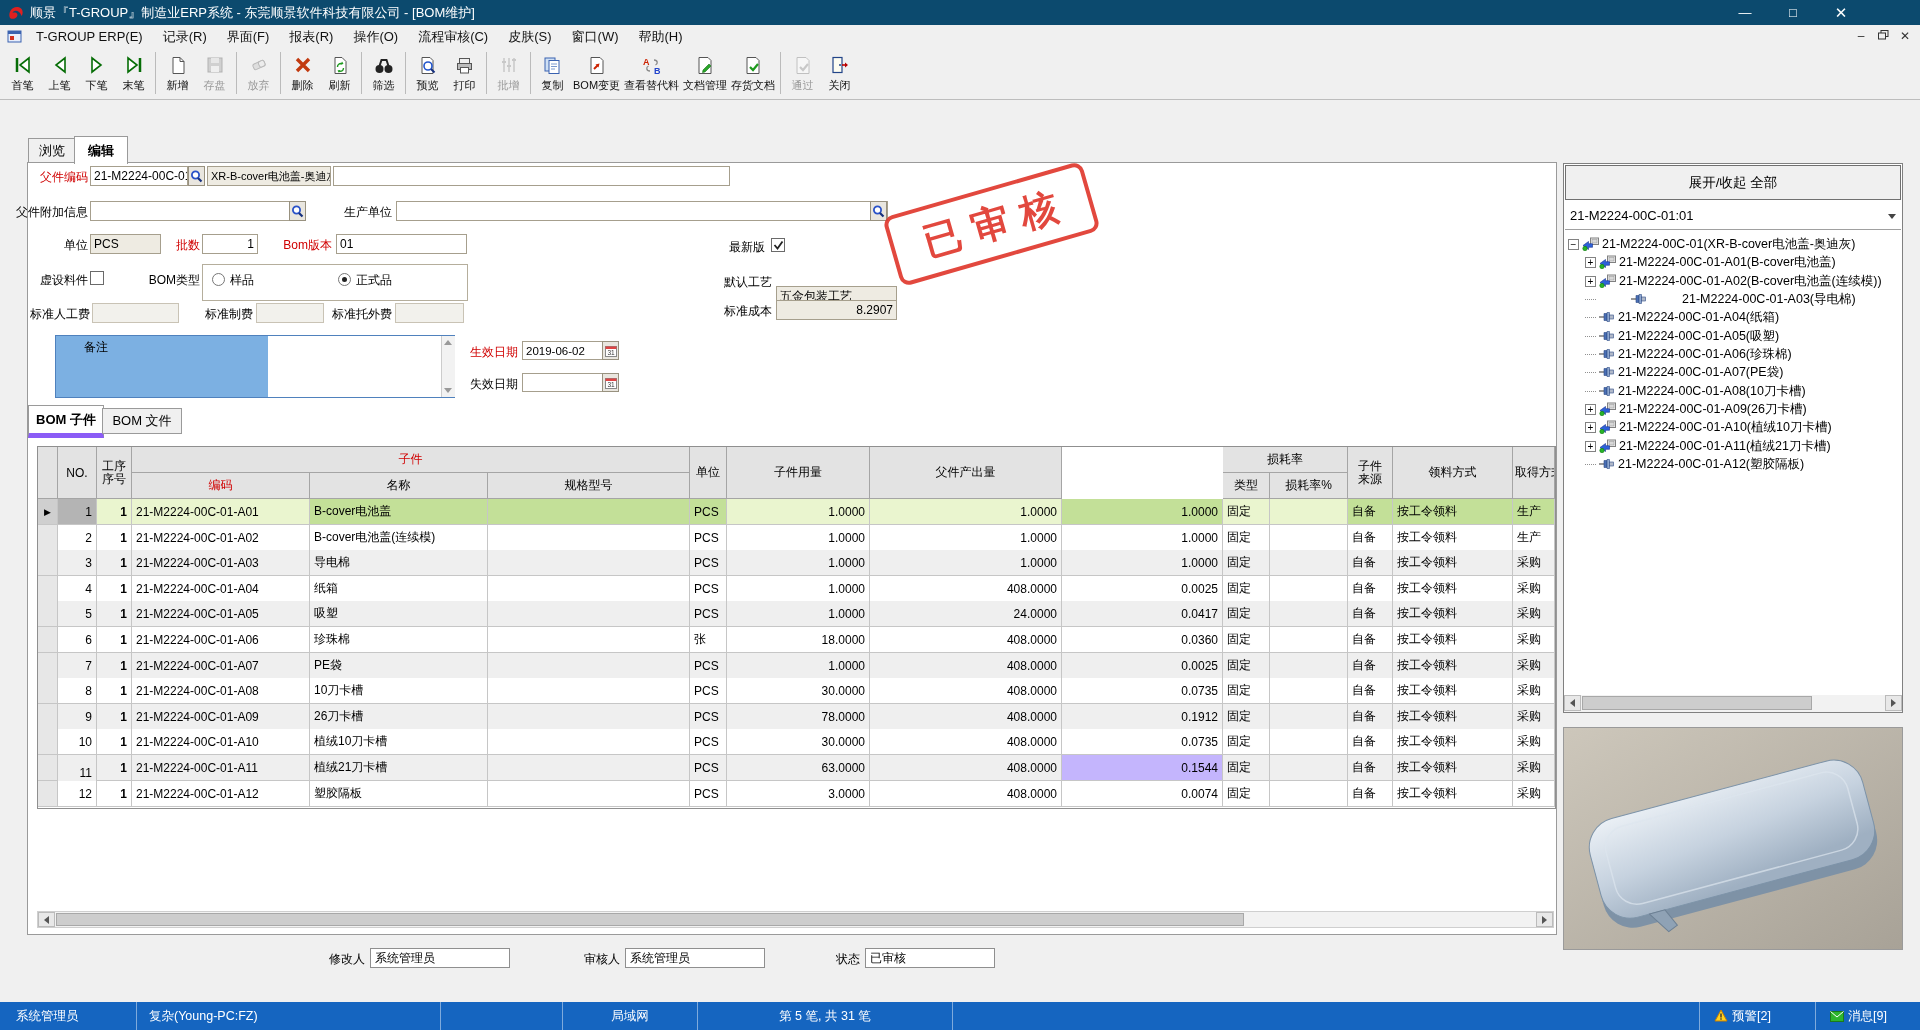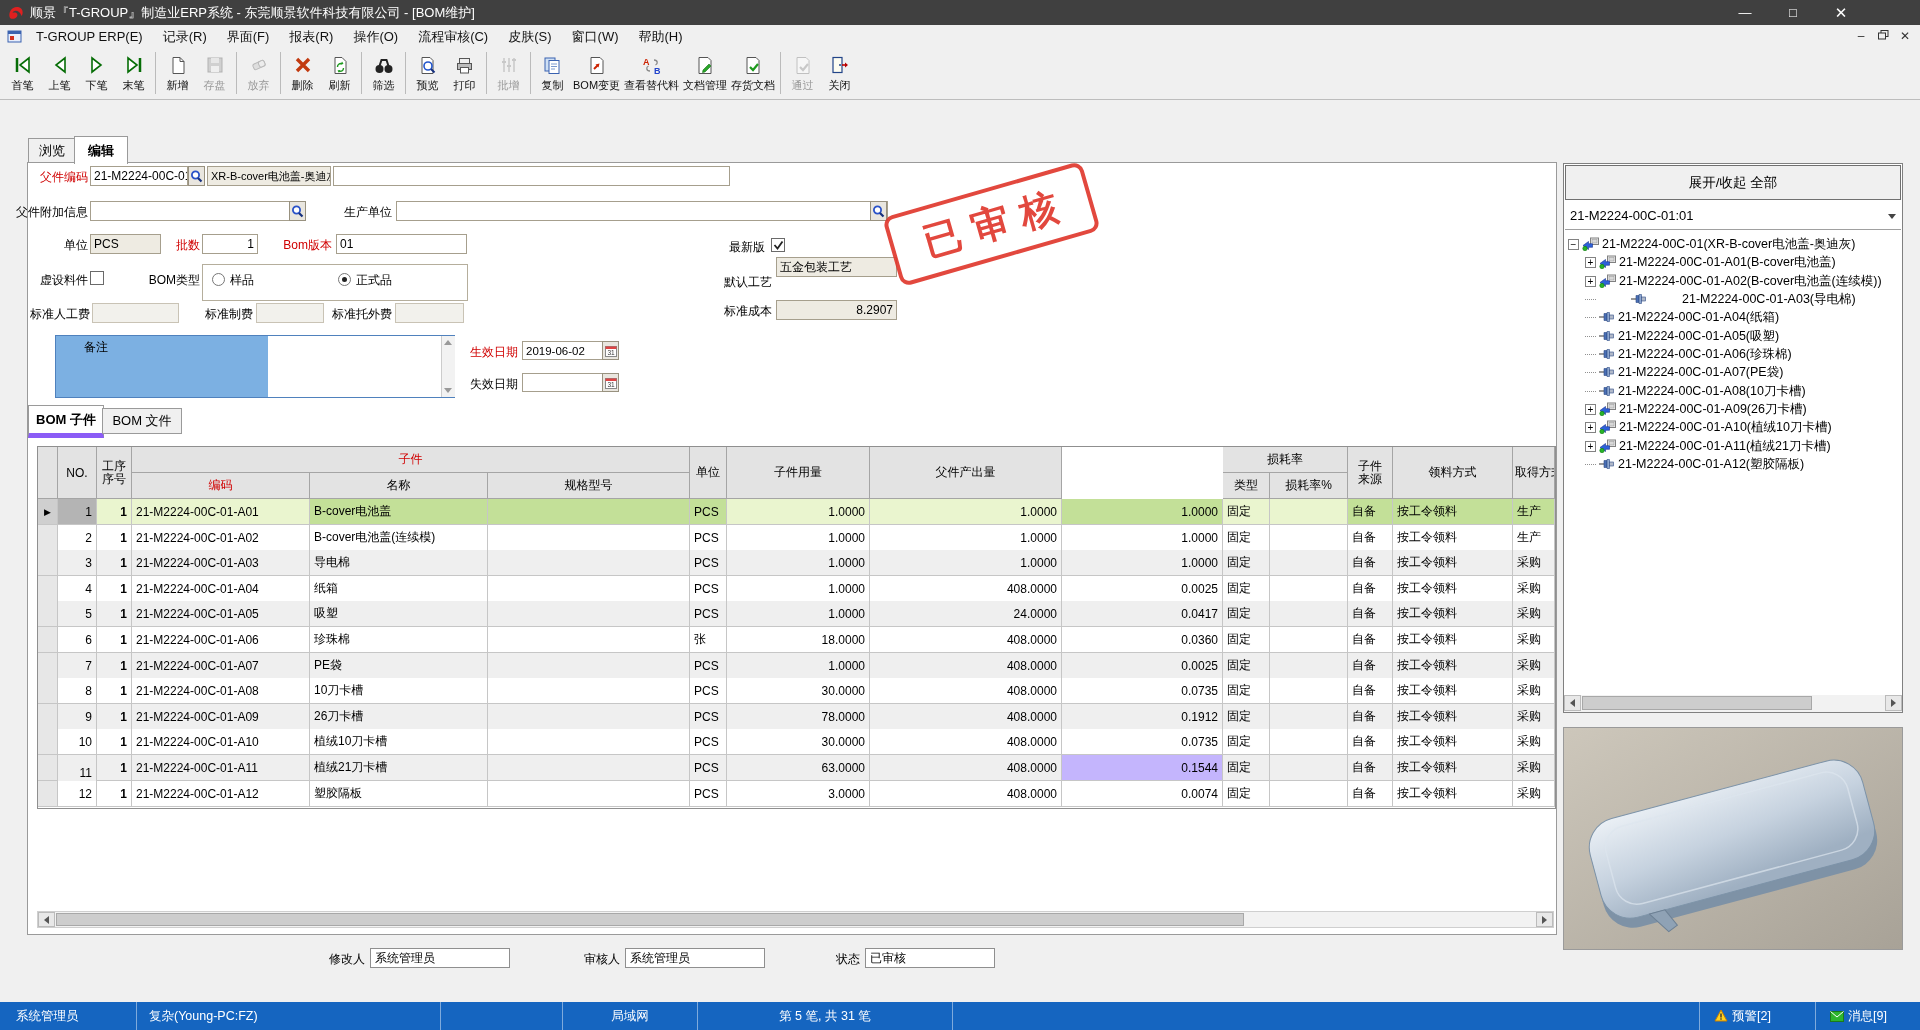--- a/index.html
+++ b/index.html
@@ -1,19 +1,19 @@
 <!DOCTYPE html>
 <html><head>
 <meta charset="utf-8">
 <style>
   html,body{margin:0;padding:0}
   body{width:1920px;height:1030px;position:relative;overflow:hidden;
        font-family:"Liberation Sans","DejaVu Sans",sans-serif;background:#f0f0f0;font-size:12px}
   
-  .titlebar{position:absolute;left:0;top:0;width:1920px;height:28px;background:#404040;color:#fff}
+  .titlebar{position:absolute;left:0;top:0;width:1920px;height:28px;background:#0c4a6e;color:#fff}
   .title-text{position:absolute;left:30px;top:0;line-height:25px;font-size:13px;white-space:nowrap}
   .applogo{position:absolute;left:7px;top:4px}
   .wbtn{position:absolute;top:0;width:46px;height:25px;text-align:center;line-height:25px;color:#fff;font-size:13px}
   
   .menubar{position:absolute;left:0;top:25px;width:1920px;height:23px;background:#f0f0f0;border-bottom:1px solid #e2e2e2}
   #menu-items{position:absolute;left:26px;top:25px;height:23px;display:flex}
   .mitem{padding:0 10px;line-height:23px;font-size:13px;color:#111;white-space:nowrap}
   .mdibtn{position:absolute;top:27px;width:22px;height:19px;text-align:center;line-height:19px;color:#333;font-size:12px}
   .menulogo{position:absolute;left:7px;top:29px}
   
@@ -385,21 +385,21 @@
 
 <div class="flabel" style="right:1832px;top:272px">虚设料件</div>
 <div class="checkbox" style="left:90px;top:271px"></div>
 <div class="flabel" style="right:1720px;top:272px">BOM类型</div>
 <div class="groupbox"></div>
 <div class="radio" style="left:212px;top:273px"></div>
 <span class="rlabel" style="left:230px;top:272px">样品</span>
 <div class="radio sel" style="left:338px;top:273px"></div>
 <span class="rlabel" style="left:356px;top:272px">正式品</span>
 <div class="flabel" style="right:1148px;top:274px">默认工艺</div>
-<div class="inp ro" style="left:776px;top:257px;width:121px">五金包装工艺</div>
+<div class="inp ro" style="left:776px;top:286px;width:121px">五金包装工艺</div>
 
 <div class="flabel" style="right:1830px;top:306px">标准人工费</div>
 <div class="inp dis" style="left:92px;top:303px;width:87px"></div>
 <div class="flabel" style="right:1667px;top:306px">标准制费</div>
 <div class="inp dis" style="left:256px;top:303px;width:68px"></div>
 <div class="flabel" style="right:1528px;top:306px">标准托外费</div>
 <div class="inp dis" style="left:395px;top:303px;width:69px"></div>
 <div class="flabel" style="right:1148px;top:303px">标准成本</div>
 <div class="inp ro num" style="left:776px;top:300px;width:121px">8.2907</div>
 

